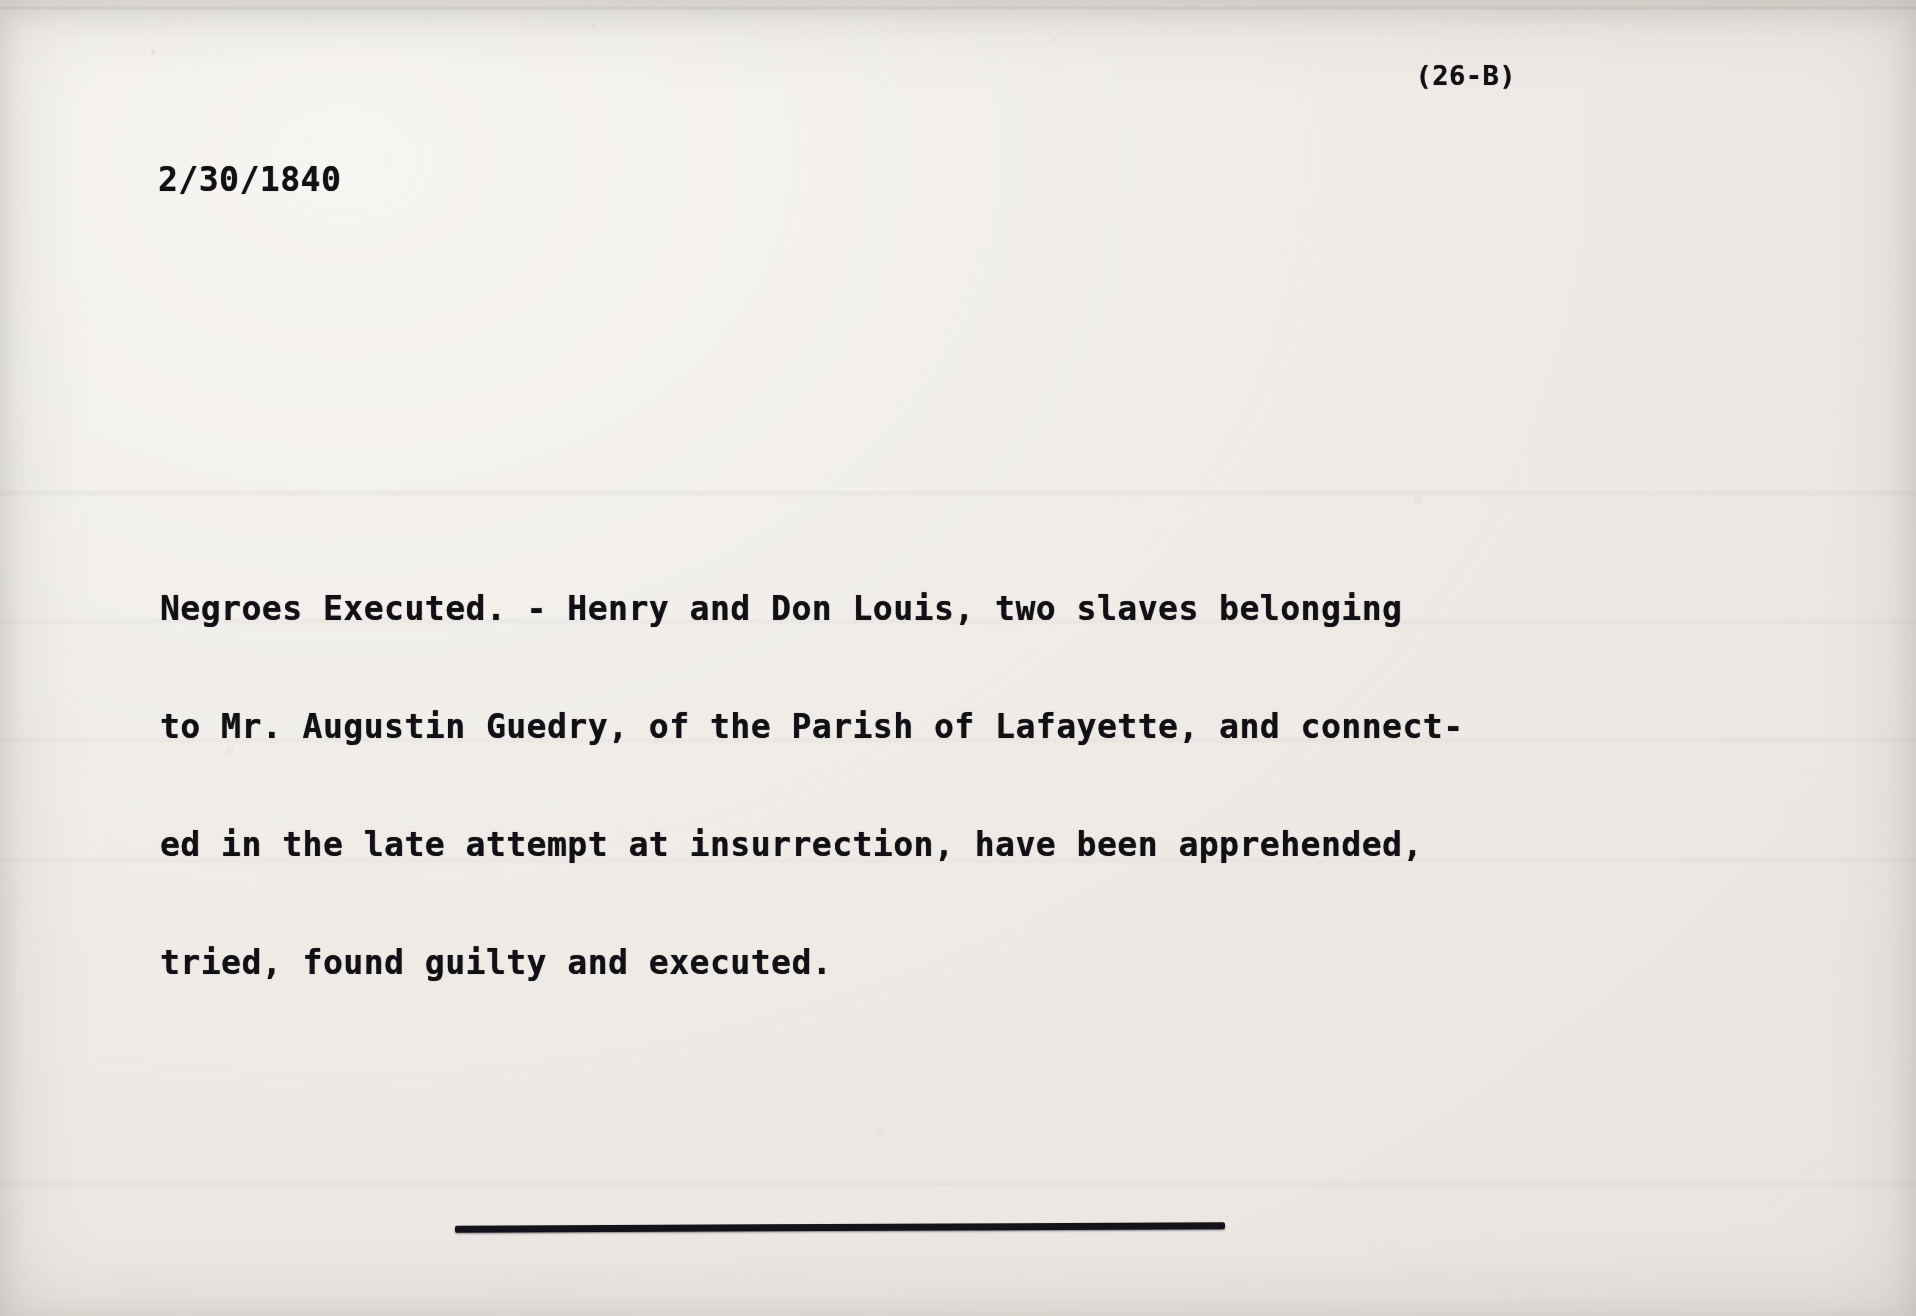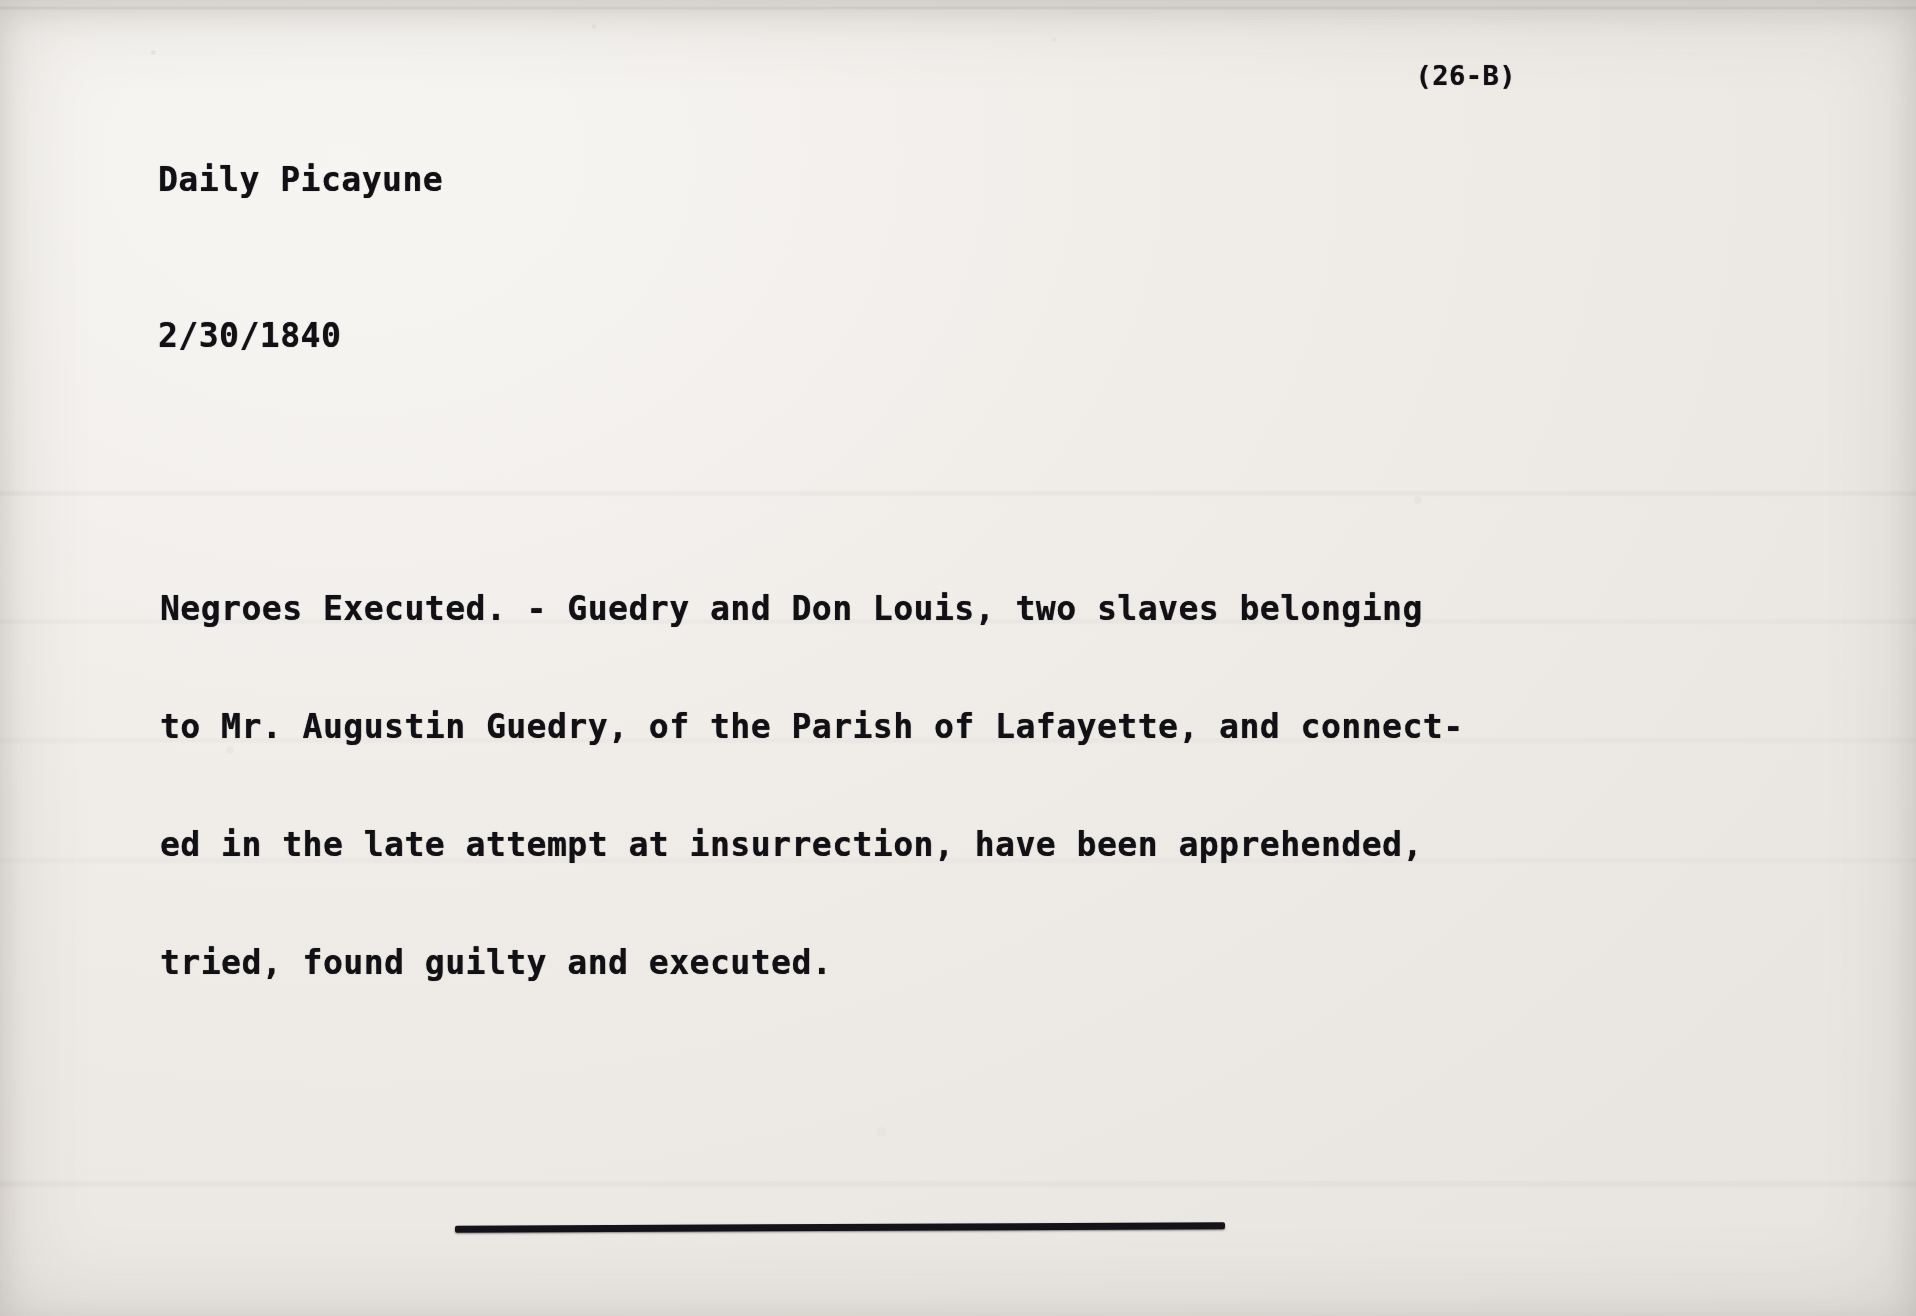--- a/index.html
+++ b/index.html
@@ -124,28 +124,27 @@
 </style>
 </head>
 <body>
 
 <div class="page">
 
   <div class="grain"></div>
   <div class="streaks"></div>
 
   <div class="masthead typed">
-    <div>Daily Picayune</div>
     <div>2/30/1840</div>
   </div>
 
   <div class="folio typed">(26-B)</div>
 
   <div class="article">
-    <div class="line typed">Negroes Executed. - Guedry and Don Louis, two slaves belonging</div>
+    <div class="line typed">Negroes Executed. - Henry and Don Louis, two slaves belonging</div>
     <div class="line typed">to Mr. Augustin Guedry, of the Parish of Lafayette, and connect-</div>
     <div class="line typed">ed in the late attempt at insurrection, have been apprehended,</div>
     <div class="line typed">tried, found guilty and executed.</div>
   </div>
 
   <div class="rule"></div>
 
   <div class="vignette"></div>
 </div>
 

